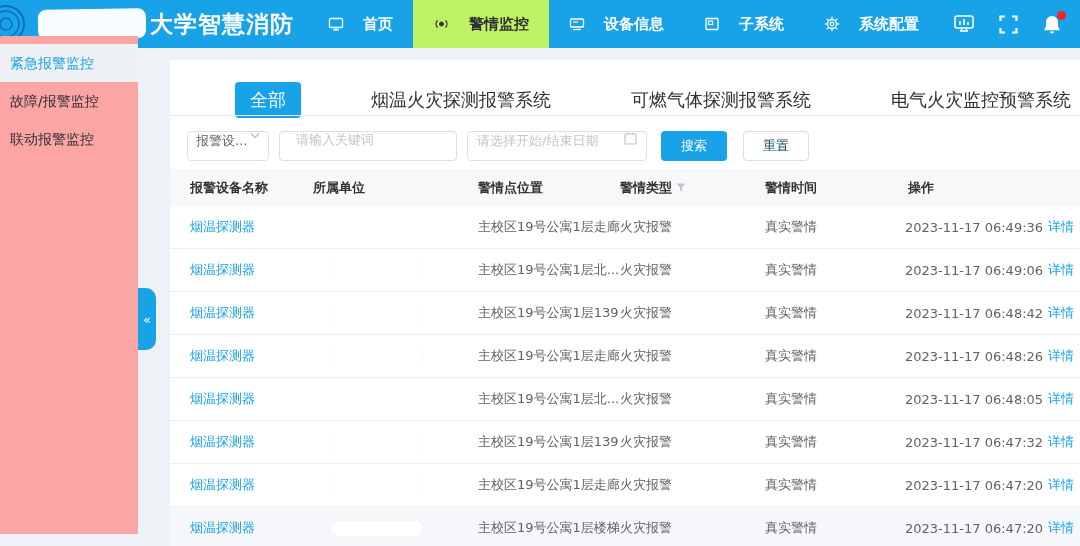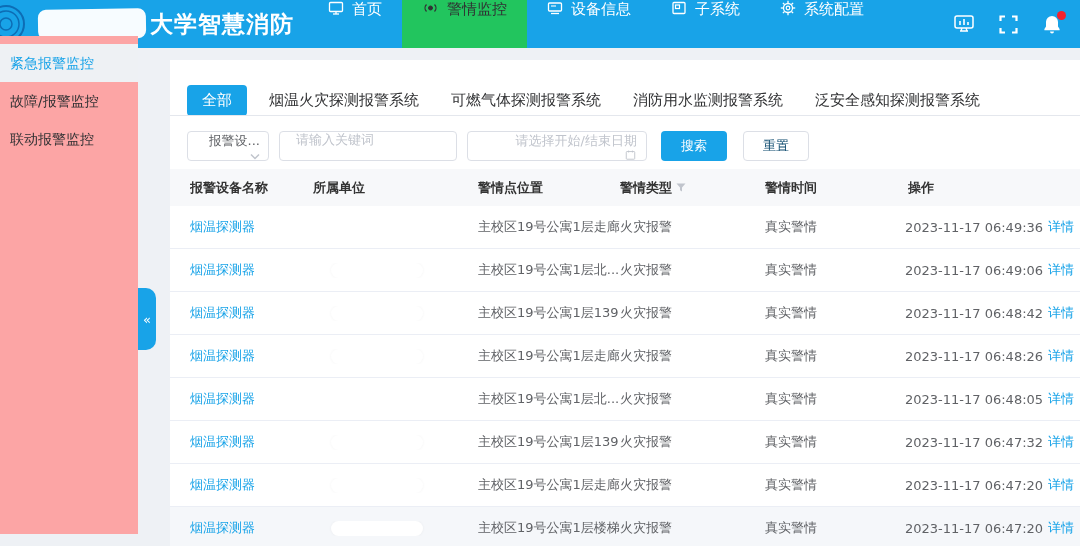--- a/index.html
+++ b/index.html
@@ -10,23 +10,23 @@
   
   .navbar { position:absolute; top:0; left:0; width:1080px; height:48px;
     background:#18a3e8; display:flex; align-items:stretch; color:#fff; }
   .logo-wrap { display:flex; align-items:center; position:relative; padding-left:2px; }
   .logo-circle { margin-left:-10px; flex:0 0 auto; }
   .logo-redact { width:108px; height:30px; background:#fff; border-radius:8px;
     margin-left:2px; transform:rotate(-1deg); opacity:.97; }
   .logo-title { font-size:23px; font-weight:bold; letter-spacing:1px; margin-left:4px;
     white-space:nowrap; }
   .nav-items { display:flex; margin-left:14px; }
-  .nav-item { display:flex; gap:8px; padding:0 20px; font-size:15px;
-    cursor:pointer; white-space:nowrap; }
-  .nav-item.active { background:#22c55e; color:#303133; }
+  .nav-item { display:flex; align-items:center; gap:19px; padding:0 20px; font-size:15px;
+    cursor:pointer; white-space:nowrap;font-weight:bold; }
+  .nav-item.active { background:#bef264; color:#303133; }
   .nav-item svg { display:block; }
   .nav-item.active svg path, .nav-item.active svg rect, .nav-item.active svg circle,
   .nav-item.active svg line { stroke:#303133; }
   .nav-item.active svg .fill { fill:#303133; }
   .nav-spacer { flex:1; }
   .nav-right { display:flex; align-items:center; gap:24px; padding-right:18px; }
   .nav-icon-btn { position:relative; cursor:pointer; display:flex; align-items:center; }
   .badge-dot { position:absolute; top:-3px; right:-4px; width:9px; height:9px;
     border-radius:50%; background:#f5222d; }
 
@@ -42,29 +42,29 @@
 
   
   .card { position:absolute; top:60px; left:170px; width:930px; height:500px;
     background:#fff; overflow:hidden; }
 
   
   .tabbar { position:relative; padding:24px 0 0 17px; display:flex; align-items:center;
     height:56px; }
   .tabbar::after { content:""; position:absolute; left:0; right:0; bottom:0;
     height:1px; background:#e4e7ed; }
-  .tab { font-size:15px; color:#303133; margin-right:32px; cursor:pointer;
-    white-space:nowrap; padding:6px 0; }
+  .tab { font-size:18px; color:#303133; margin-right:32px; cursor:pointer;
+    white-space:nowrap; padding:6px 0;margin-left:48px; }
   .tab.active { background:#18a3e8; color:#fff; border-radius:4px; padding:6px 15px;
     margin-right:22px; }
 
   
   .filters { display:flex; align-items:center; margin:15px 0 0 17px; gap:10px; }
   .ctl { height:30px; border:1px solid #dcdfe6; border-radius:4px; background:#fff;
-    display:flex; align-items:flex-end; font-size:13px; color:#606266;flex-direction:column; }
+    display:flex; align-items:flex-start; font-size:13px; color:#606266; }
   .select-ctl { width:82px; padding:0 8px; justify-content:space-between; cursor:pointer; }
   .select-ctl .val { overflow:hidden; white-space:nowrap; }
   .input-ctl { width:178px; padding:0 16px; }
   .input-ctl input { border:none; outline:none; width:100%; font-size:13px;
     color:#606266; font-family:inherit; background:transparent; }
   .input-ctl input::placeholder, .date-ctl .ph { color:#c0c4cc; }
   .date-ctl { width:180px; padding:0 9px; justify-content:space-between; cursor:pointer; }
   .btn { height:30px; border-radius:4px; font-size:13px; padding:0 19px; cursor:pointer;
     display:flex; align-items:center; border:1px solid transparent; }
   .btn-primary { background:#18a3e8; color:#fff; margin-left:4px; }
@@ -194,20 +194,21 @@
   <div class="collapse-handle">
     <span>«</span>
   </div>
 
   <div class="card">
 
     <div class="tabbar">
         <div class="tab active">全部</div>
         <div class="tab">烟温火灾探测报警系统</div>
         <div class="tab">可燃气体探测报警系统</div>
+        <div class="tab">电气火灾监控预警系统</div>
         <div class="tab">消防用水监测报警系统</div>
         <div class="tab">泛安全感知探测报警系统</div>
       </div>
 
     <div class="filters">
       <div class="ctl select-ctl">
         <span class="val">报警设...</span>
         <svg width="10" height="7" viewBox="0 0 10 7">
           <path d="M1 1.5l4 4 4-4" fill="none" stroke="#c0c4cc" stroke-width="1.5"></path>
         </svg>

